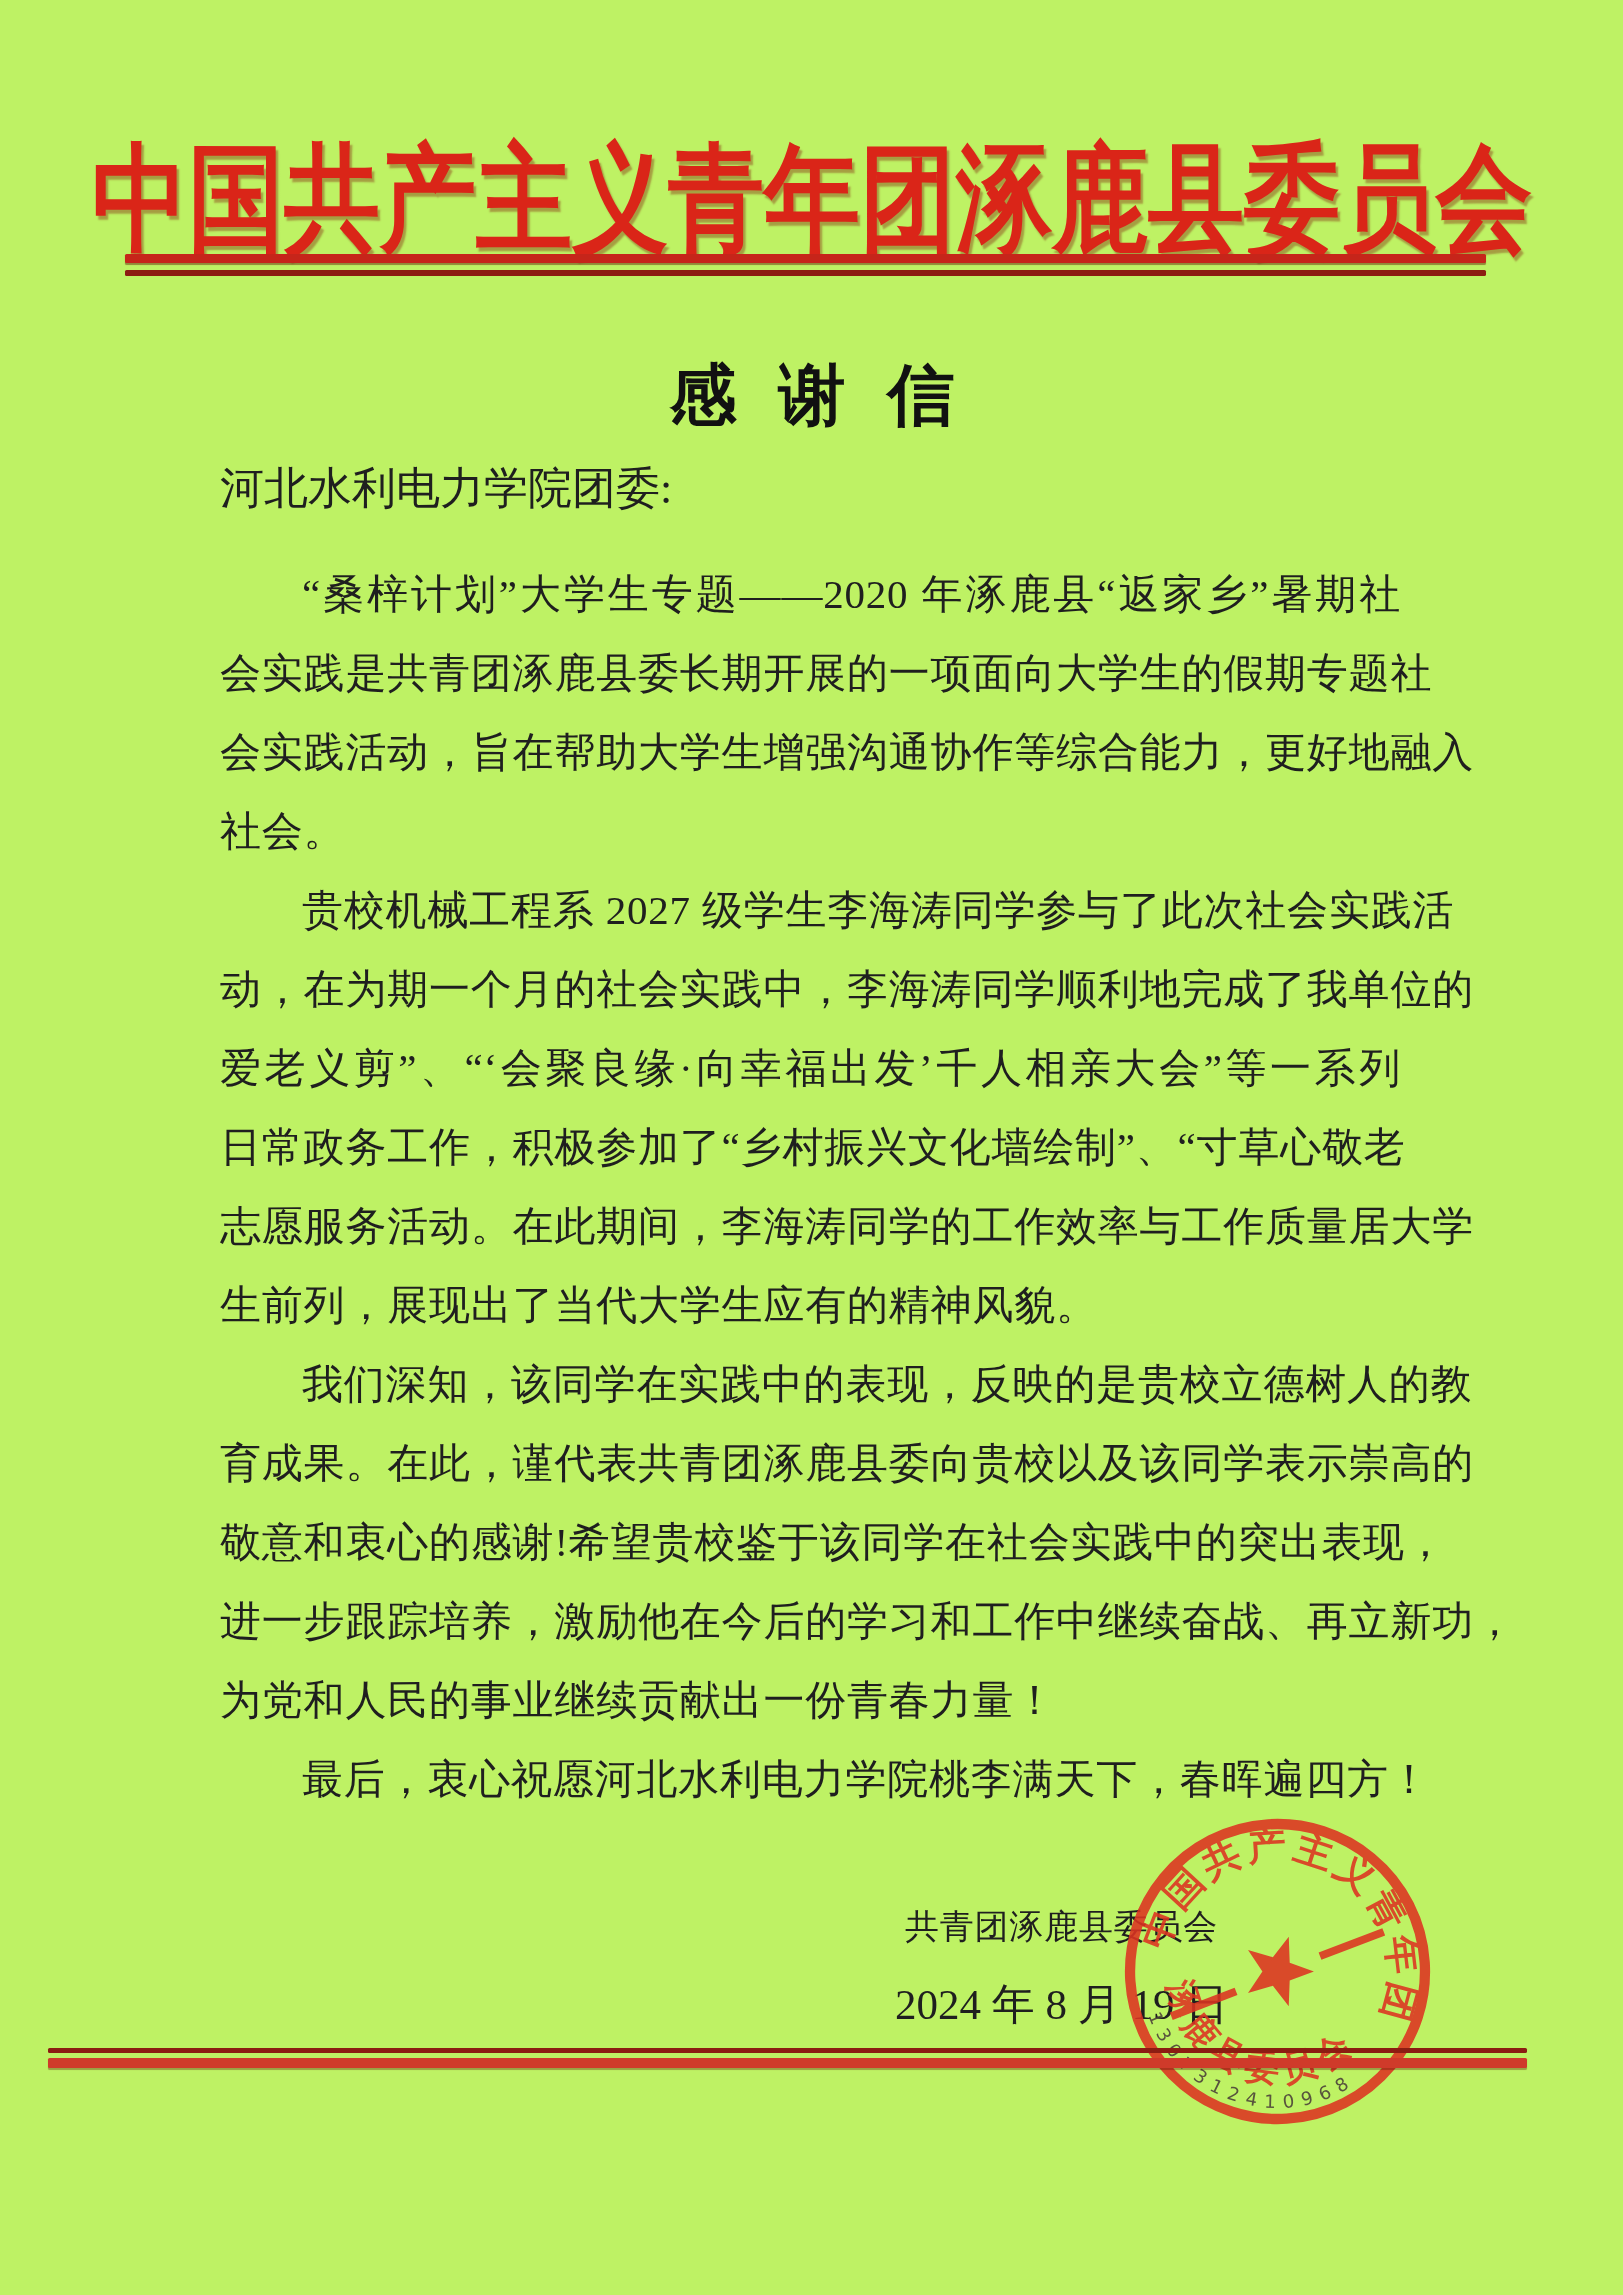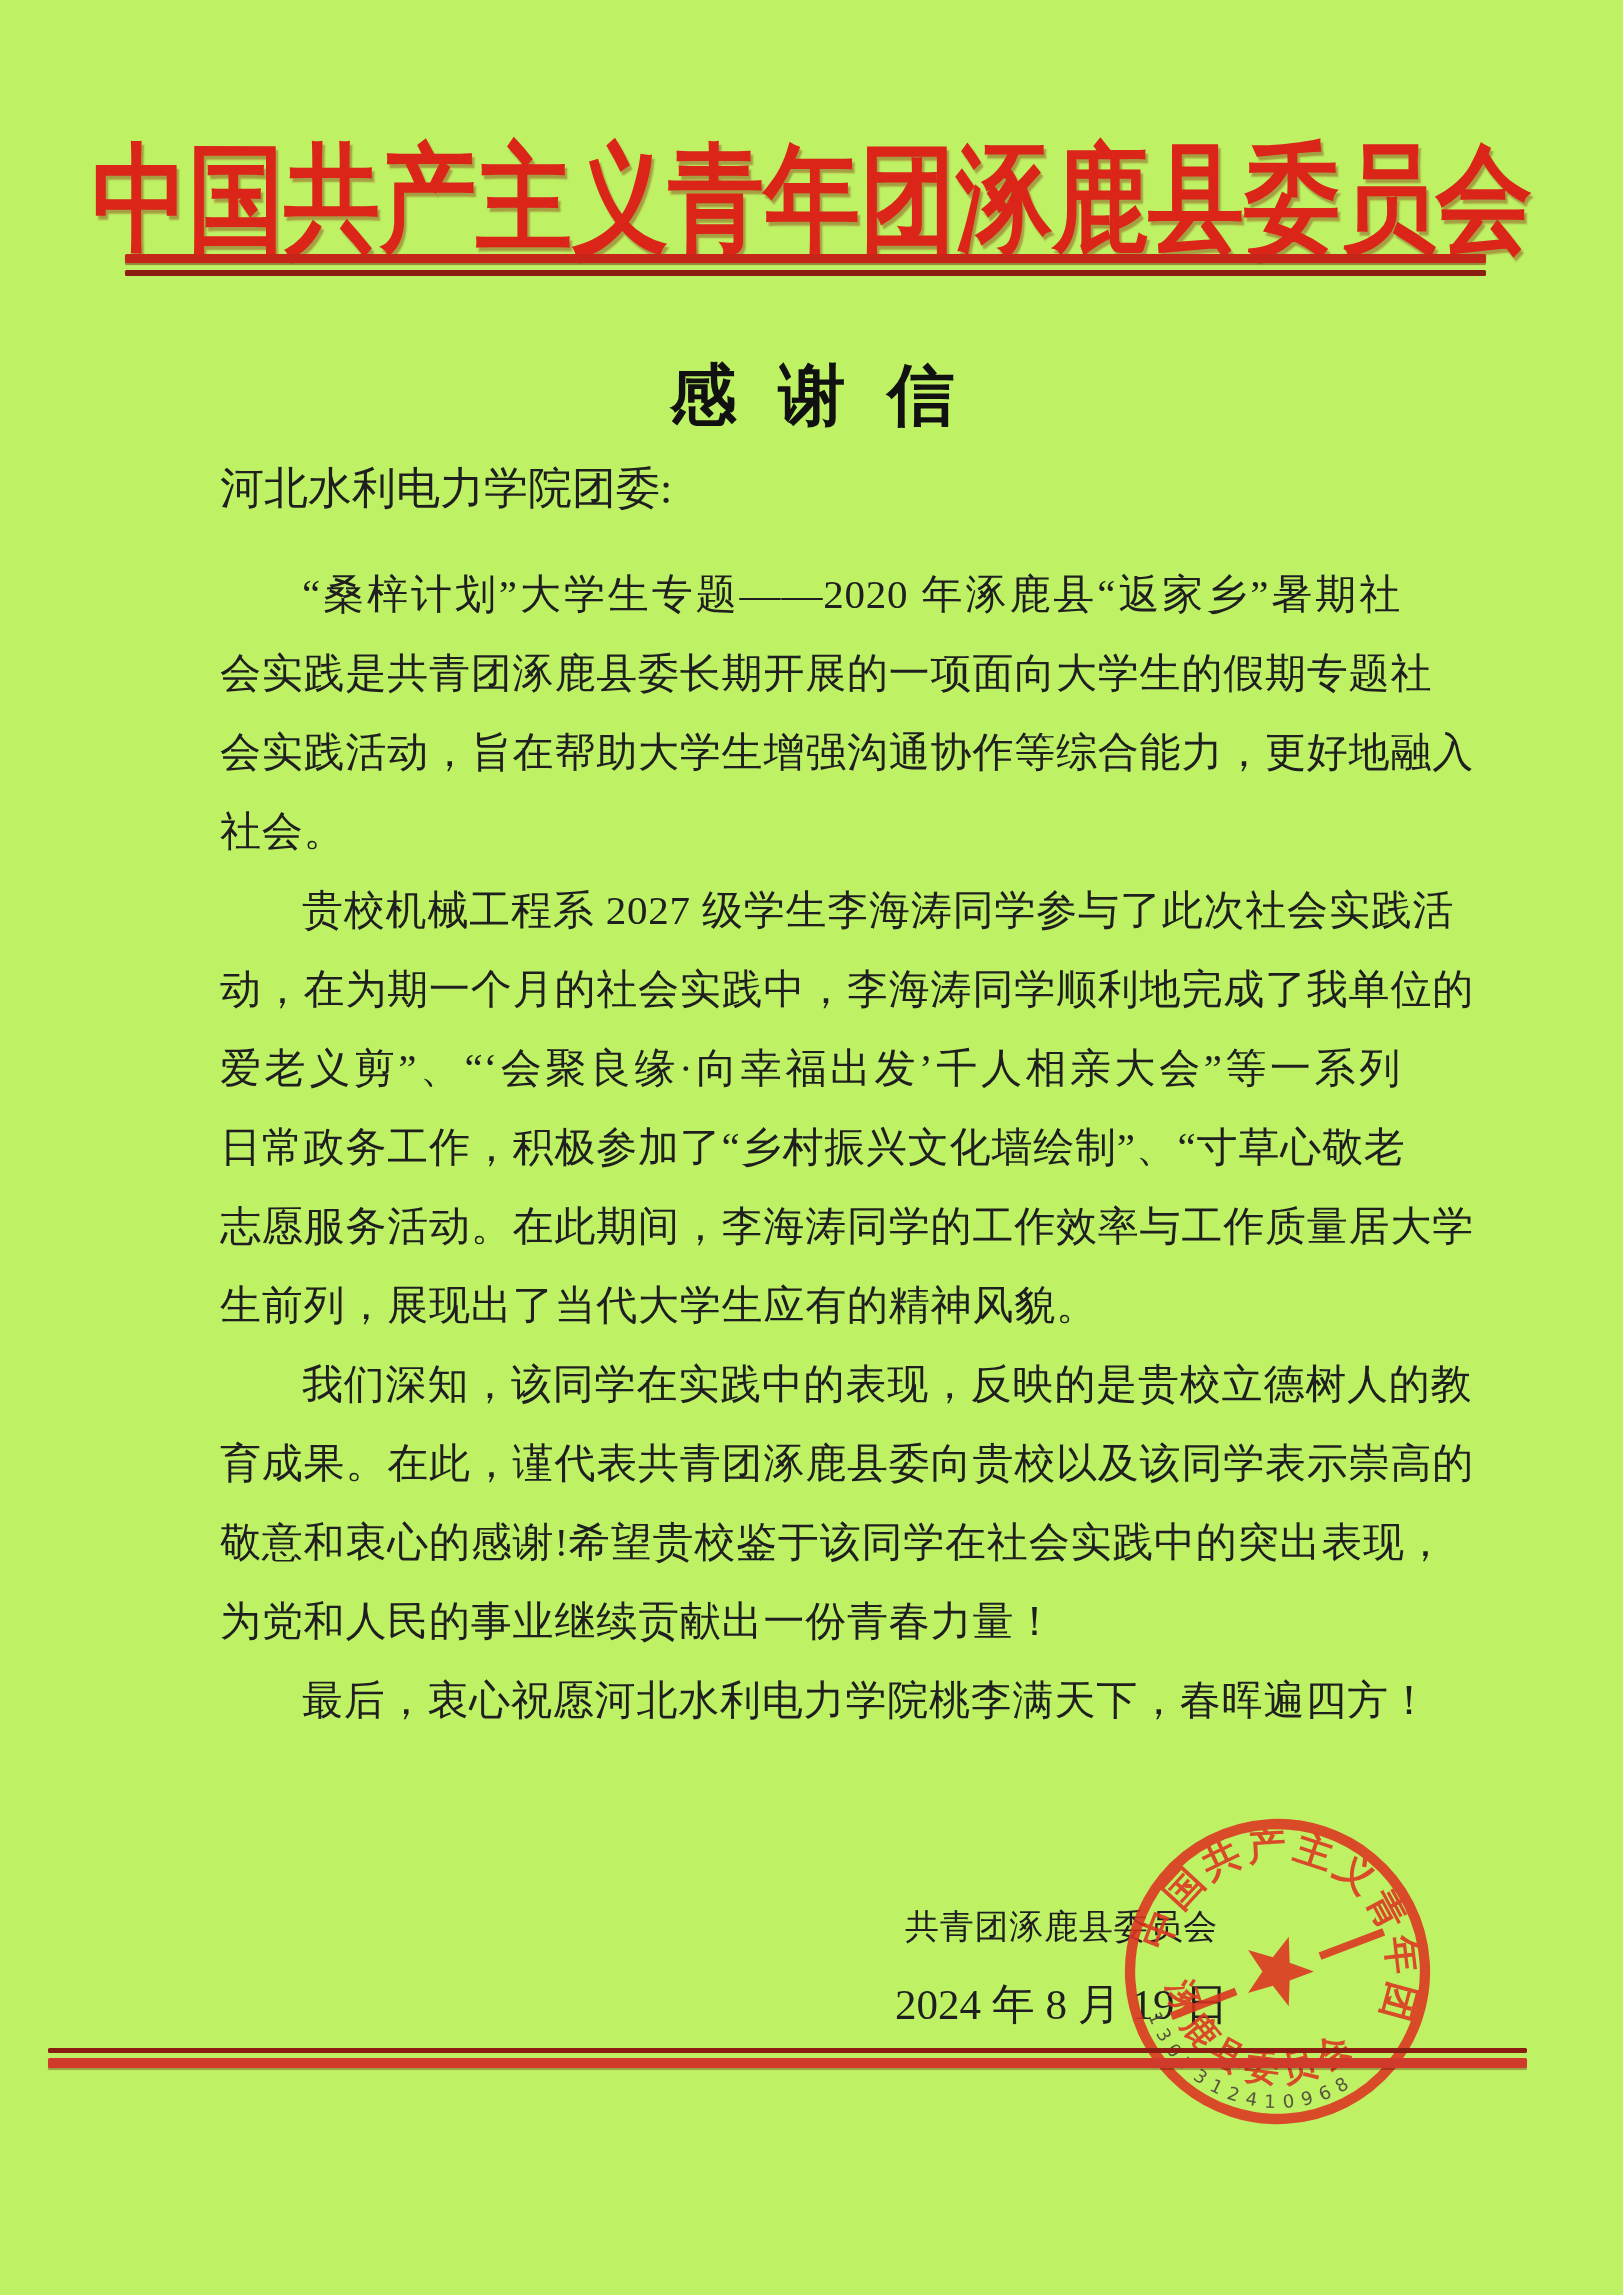--- a/index.html
+++ b/index.html
@@ -102,20 +102,21 @@
       <div class="line">动，在为期一个月的社会实践中，李海涛同学顺利地完成了我单位的</div>
       <div class="line">爱老义剪”、“‘会聚良缘·向幸福出发’千人相亲大会”等一系列</div>
       <div class="line">日常政务工作，积极参加了“乡村振兴文化墙绘制”、“寸草心敬老</div>
       <div class="line">志愿服务活动。在此期间，李海涛同学的工作效率与工作质量居大学</div>
       <div class="line short">生前列，展现出了当代大学生应有的精神风貌。</div>
     </div>
     <div>
       <div class="line indent">我们深知，该同学在实践中的表现，反映的是贵校立德树人的教</div>
       <div class="line">育成果。在此，谨代表共青团涿鹿县委向贵校以及该同学表示崇高的</div>
       <div class="line">敬意和衷心的感谢!希望贵校鉴于该同学在社会实践中的突出表现，</div>
+      <div class="line">进一步跟踪培养，激励他在今后的学习和工作中继续奋战、再立新功，</div>
       <div class="line short">为党和人民的事业继续贡献出一份青春力量！</div>
     </div>
     <div>
       <div class="line indent short">最后，衷心祝愿河北水利电力学院桃李满天下，春晖遍四方！</div>
     </div>
   </div>
 
   <div class="sig-org">共青团涿鹿县委员会</div>
   <div class="sig-date">2024 年 8 月 19 日</div>
 

